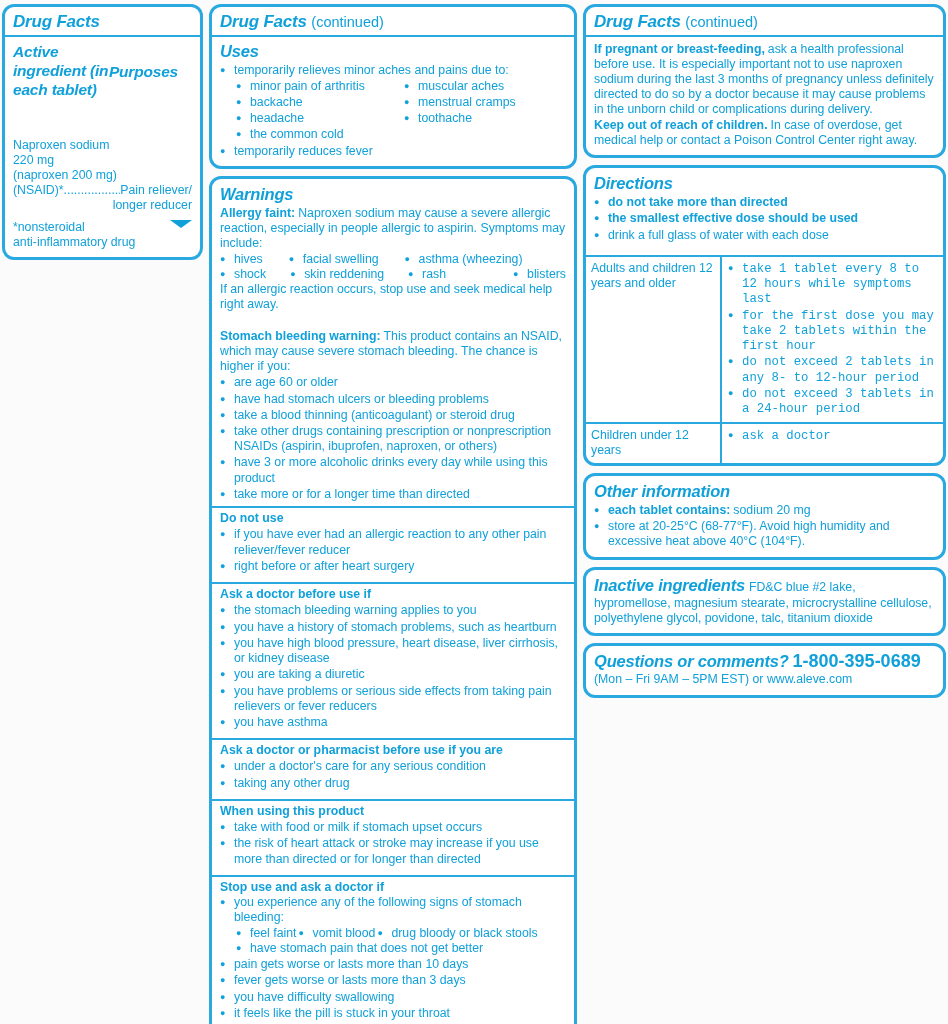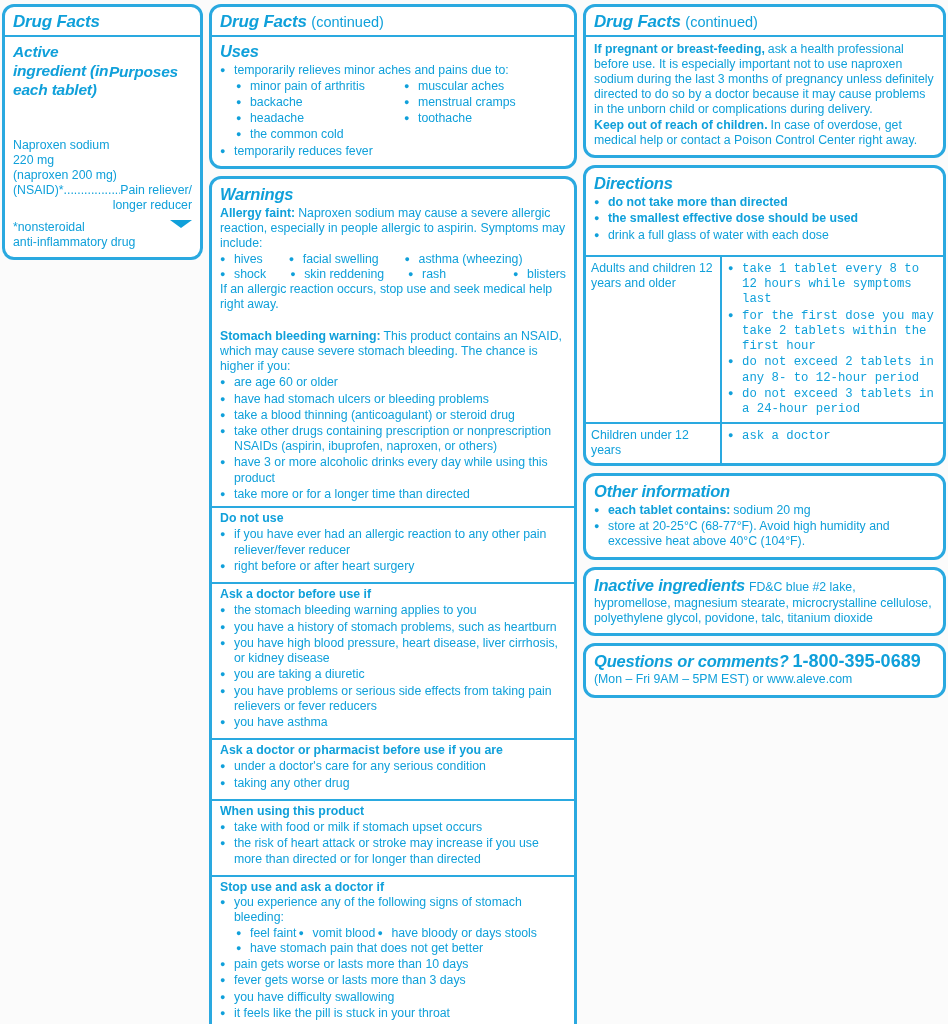--- a/index.html
+++ b/index.html
@@ -178,21 +178,21 @@
           <li>the risk of heart attack or stroke may increase if you use more than directed or for longer than directed</li>
         </ul>
       </div>
 
       <div class="sect">
         <div class="body b">Stop use and ask a doctor if</div>
         <div class="fi">you experience any of the following signs of stomach bleeding:</div>
         <div class="row ind" style="gap:2px;">
           <span class="fi">feel faint</span>
           <span class="fi">vomit blood</span>
-          <span class="fi">have bloody or days stools</span>
+          <span class="fi">drug bloody or black stools</span>
         </div>
         <div class="fi ind">have stomach pain that does not get better</div>
         <ul class="bl">
           <li>pain gets worse or lasts more than 10 days</li>
           <li>fever gets worse or lasts more than 3 days</li>
           <li>you have difficulty swallowing</li>
           <li>it feels like the pill is stuck in your throat</li>
 
         </ul>
       </div>

